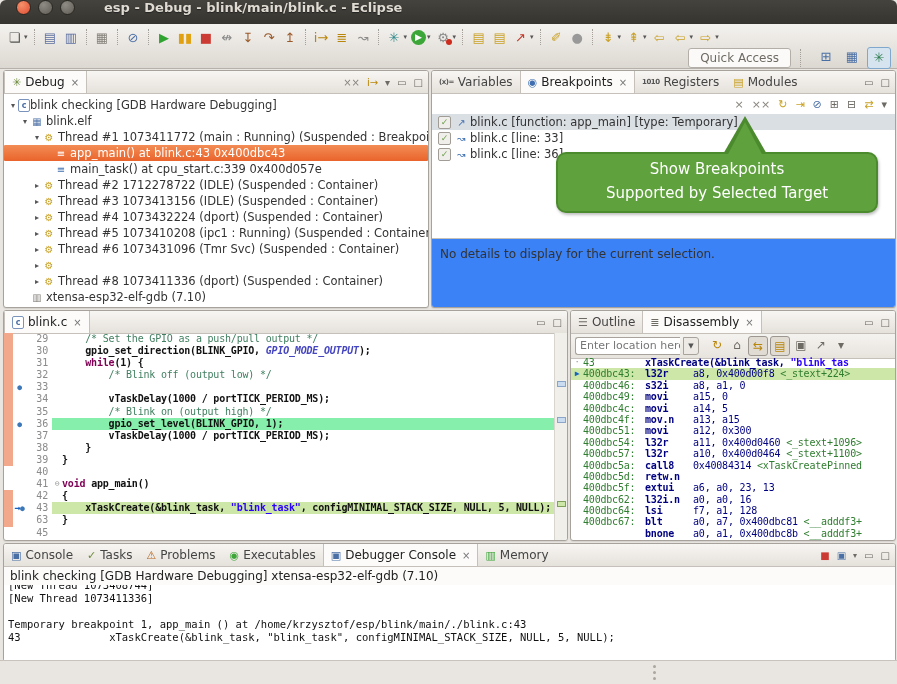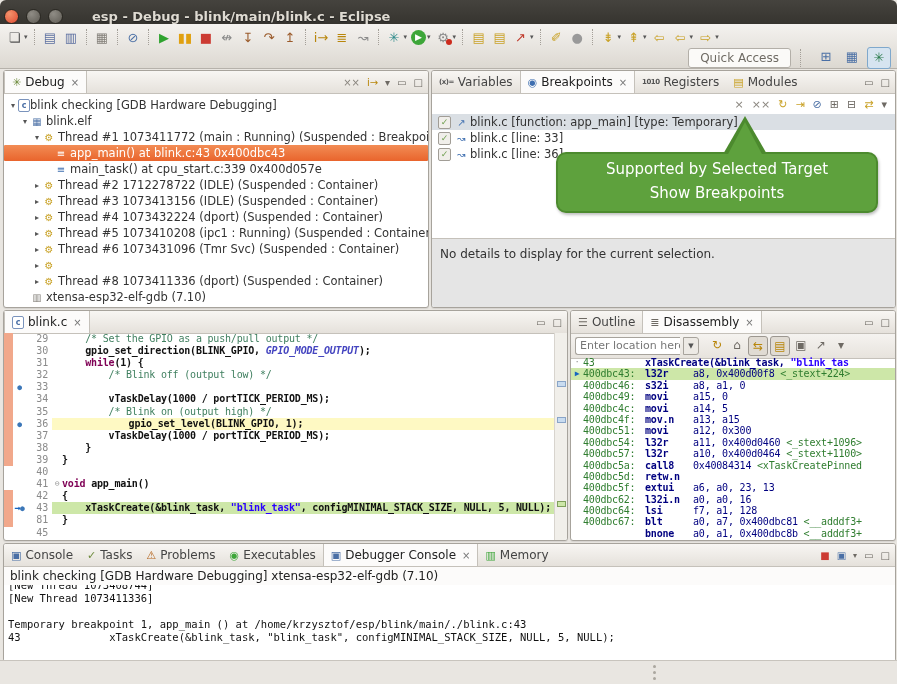--- a/index.html
+++ b/index.html
@@ -1,20 +1,20 @@
 <!DOCTYPE html>
 <html><head>
 <meta charset="utf-8">
 <style>
   html,body{margin:0;padding:0;}
   body{width:897px;height:684px;position:relative;background:#E9E6E1;overflow:hidden;
        font-family:"DejaVu Sans","Liberation Sans",sans-serif;font-size:12px;color:#333;}
   
   .titlebar{height:24px;background:linear-gradient(#45433E,#36342F);border-radius:6px 6px 0 0;
-            display:flex;align-items:flex-end;padding:0 4px;}
+            display:flex;align-items:flex-start;padding:0 16px;}
   .winbtn{width:13px;height:13px;border-radius:50%;margin-right:7px;border:1px solid #2A2822;}
   .winbtn.close{background:radial-gradient(circle at 35% 30%,#F4926B,#DF4B32);}
   .winbtn.gray{background:radial-gradient(circle at 35% 30%,#8F8C85,#5E5B54);}
   .wtitle{color:#DFDBD2;font-weight:bold;font-size:13px;margin-left:22px;text-shadow:0 1px 1px #222;}
   
   .toolbar{position:absolute;top:24px;left:0;right:0;height:44px;
            background:linear-gradient(#F4F2EF,#DCD8D1);border-bottom:1px solid #B6B2AB;}
   .tbrow1{height:24px;display:flex;align-items:center;padding:1px 4px 0 4px;}
   .tb-btn{display:inline-flex;align-items:center;height:20px;padding:0 1px;margin:0 1px;cursor:default;}
   .tb-glyph{display:inline-flex;align-items:center;justify-content:center;width:17px;height:17px;font-size:13px;}
@@ -52,42 +52,42 @@
          font-size:8px;line-height:11px;text-align:center;border-radius:2px;font-weight:bold;}
   
   .bp-toolbar{height:20px;display:flex;align-items:center;justify-content:flex-end;gap:8px;padding-right:8px;
               color:#6E6A64;font-size:11px;}
   .bp-toolbar .bpi{cursor:default;}
   .bprow{display:flex;align-items:center;height:16px;padding-left:6px;font-size:11.5px;color:#333;white-space:nowrap;}
   .bprow.selected{background:#DADFE4;}
   .cbx{width:11px;height:11px;border:1px solid #A19D96;border-radius:2px;background:#F0EEEA;flex:none;
        color:#6F9F4F;font-size:9px;line-height:10px;text-align:center;margin-right:4px;}
   .bpicon{width:13px;text-align:center;font-size:10px;color:#3F6FB0;flex:none;margin-right:2px;}
-  .bp-details{position:absolute;left:0;right:0;bottom:0;height:60px;background:#e5e5e5;
+  .bp-details{position:absolute;left:0;right:0;bottom:0;height:60px;background:#3b82f6;
               border-top:1px solid #C5C1BA;padding:8px 0 0 8px;color:#333;font-size:12px;}
   
   .callout{position:absolute;left:556px;top:152px;width:318px;height:54px;background:#5EA13D;
            border:2px solid #4C8A2E;border-radius:10px;z-index:60;color:#FFF;text-align:center;
            font-size:15px;line-height:24px;padding-top:3px;box-shadow:1px 2px 3px rgba(0,0,0,.25);}
   .callout-arrow-outer{position:absolute;left:722px;top:116px;width:0;height:0;z-index:59;
            border-left:23px solid transparent;border-right:23px solid transparent;border-bottom:40px solid #4C8A2E;}
   .callout-arrow-inner{position:absolute;left:726px;top:122px;width:0;height:0;z-index:61;
            border-left:19px solid transparent;border-right:19px solid transparent;border-bottom:36px solid #5EA13D;}
   
   .edbody{position:absolute;top:22px;left:0;right:12px;bottom:0;overflow:hidden;
           font-family:"DejaVu Sans Mono","Liberation Mono",monospace;font-size:10px;letter-spacing:-0.2px;}
   .crow{display:flex;align-items:stretch;height:12.1px;line-height:12.1px;white-space:pre;}
   .crow .strip{width:9px;flex:none;}
   .crow .strip.on{background:#F1A88B;}
   .crow .mk{width:13px;flex:none;text-align:center;font-size:9px;position:relative;}
   .crow .num{width:22px;flex:none;text-align:right;padding-right:4px;color:#8A8A8A;}
   .crow .cbody{flex:1;display:flex;}
   .crow .fold{width:10px;flex:none;color:#9A9A9A;font-size:8px;text-align:center;}
   .crow.cur .cbody{background:#CDE7A8;}
-  .crow.sel .cbody{background:#fef9c3;gap:20px;}
+  .crow.sel .cbody{background:#86efac;}
   .bpdot{color:#3C77B8;font-size:8px;}
   .iparrow{color:#1565C0;font-weight:bold;font-size:10px;}
   .d{color:#111;font-weight:bold;} .fn{color:#111;font-weight:bold;}
   .cm{color:#3F7F5F;} .kw{color:#7F0055;font-weight:bold;margin-top:42px;}
   .st{color:#2A00FF;font-weight:bold;} .en{color:#4545C0;font-weight:bold;font-style:italic;}
   .ruler{position:absolute;top:22px;right:0;width:12px;bottom:0;background:#F1EFEA;border-left:1px solid #D8D4CE;}
   .rmark{position:absolute;left:2px;width:7px;height:4px;border:1px solid #8AA5C8;background:#C9DCF0;}
   .rmark.g{border-color:#7FA05A;background:#CDE7A8;}
   
   .dis-toolbar{height:24px;display:flex;align-items:center;background:linear-gradient(#F5F3F0,#E7E3DD);
@@ -385,22 +385,22 @@
         <span class="bpicon">↝</span>
         <span>blink.c [line: 36]</span>
       </div>
     </div>
   <div class="bp-details">No details to display for the current selection.</div>
 </div>
 
 <div class="callout-arrow-outer"></div>
 <div class="callout-arrow-inner"></div>
 <div class="callout">
+  <div>Show Breakpoints</div>
   <div>Supported by Selected Target</div>
-  <div>Show Breakpoints</div>
 </div>
 
 <div class="panel" id="panel-editor" style="top:310px;left:3px;width:563px;height:229px;">
   <div class="phdr">
     <span class="tab active">
       <span class="cicon">c</span>
       <span>blink.c</span>
       <span class="tclose">×</span>
     </span>
     <span class="hdrbtns">
@@ -417,21 +417,21 @@
       <div class="crow"><span class="strip on"></span><span class="mk"></span><span class="num">34</span><div class="cbody"><span class="fold"></span><span><span class="d">        </span><span class="fn">vTaskDelay</span><span class="d">(1000 / portTICK_PERIOD_MS);</span></span></div></div>
       <div class="crow"><span class="strip on"></span><span class="mk"></span><span class="num">35</span><div class="cbody"><span class="fold"></span><span><span class="d">        </span><span class="cm">/* Blink on (output high) */</span></span></div></div>
       <div class="crow sel"><span class="strip on"></span><span class="mk"><span class="bpdot">●</span></span><span class="num">36</span><div class="cbody"><span class="fold"></span><span><span class="d">        </span><span class="fn">gpio_set_level</span><span class="d">(BLINK_GPIO, 1);</span></span></div></div>
       <div class="crow"><span class="strip on"></span><span class="mk"></span><span class="num">37</span><div class="cbody"><span class="fold"></span><span><span class="d">        </span><span class="fn">vTaskDelay</span><span class="d">(1000 / portTICK_PERIOD_MS);</span></span></div></div>
       <div class="crow"><span class="strip on"></span><span class="mk"></span><span class="num">38</span><div class="cbody"><span class="fold"></span><span><span class="d">    }</span></span></div></div>
       <div class="crow"><span class="strip on"></span><span class="mk"></span><span class="num">39</span><div class="cbody"><span class="fold"></span><span><span class="d">}</span></span></div></div>
       <div class="crow"><span class="strip"></span><span class="mk"></span><span class="num">40</span><div class="cbody"><span class="fold"></span><span></span></div></div>
       <div class="crow"><span class="strip"></span><span class="mk"></span><span class="num">41</span><div class="cbody"><span class="fold">⊖</span><span><span class="kw">void</span><span class="d"> </span><span class="fn">app_main</span><span class="d">()</span></span></div></div>
       <div class="crow"><span class="strip on"></span><span class="mk"></span><span class="num">42</span><div class="cbody"><span class="fold"></span><span><span class="d">{</span></span></div></div>
       <div class="crow cur"><span class="strip on"></span><span class="mk"><span class="iparrow">→</span><span class="bpdot">●</span></span><span class="num">43</span><div class="cbody"><span class="fold"></span><span><span class="d">    </span><span class="fn">xTaskCreate</span><span class="d">(&amp;blink_task, </span><span class="st">"blink_task"</span><span class="d">, configMINIMAL_STACK_SIZE, NULL, 5, NULL);</span></span></div></div>
-      <div class="crow"><span class="strip on"></span><span class="mk"></span><span class="num">81</span><div class="cbody"><span class="fold"></span><span><span class="d">}</span></span></div></div>
+      <div class="crow"><span class="strip on"></span><span class="mk"></span><span class="num">63</span><div class="cbody"><span class="fold"></span><span><span class="d">}</span></span></div></div>
       <div class="crow"><span class="strip"></span><span class="mk"></span><span class="num">45</span><div class="cbody"><span class="fold"></span><span></span></div></div>
     </div>
   <div class="ruler">
     <span class="rmark" style="top:48px;"></span>
     <span class="rmark" style="top:84px;"></span>
     <span class="rmark g" style="top:168px;"></span>
   </div>
 </div>
 
 <div class="panel" id="panel-disasm" style="top:310px;left:570px;width:324px;height:229px;">

